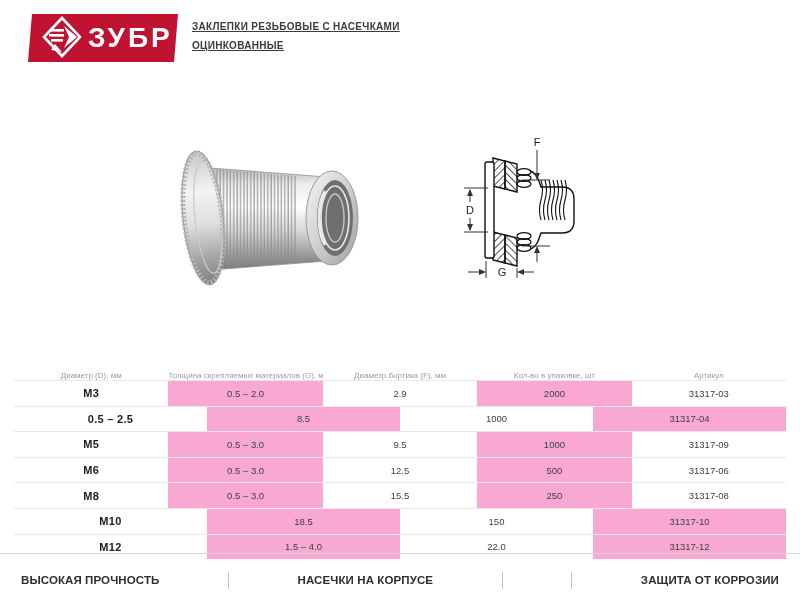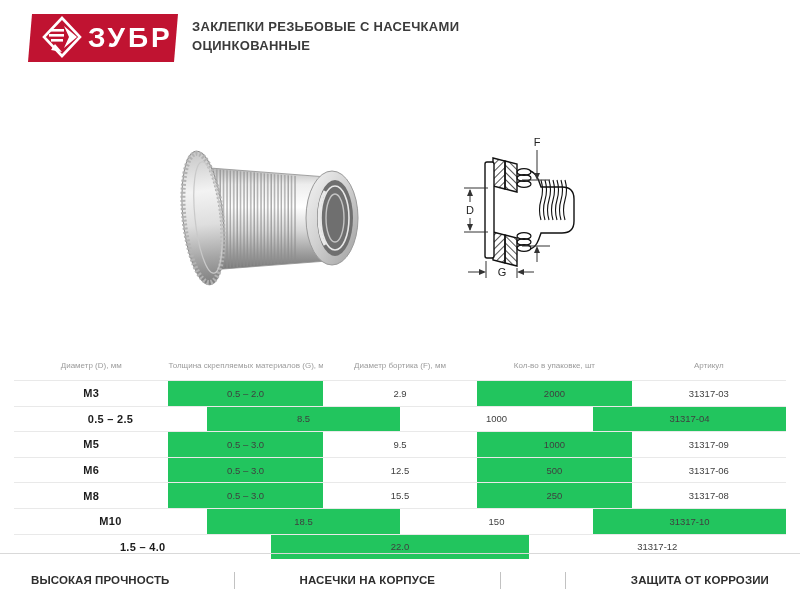--- a/index.html
+++ b/index.html
@@ -7,49 +7,49 @@
     width:800px; height:600px; position:relative; overflow:hidden;
     background:#ffffff; font-family:"Liberation Sans", sans-serif;
     -webkit-font-smoothing:antialiased;
   }
   .abs { position:absolute; }
 
   
   #logo { left:28px; top:13px; width:150px; height:50px; }
   #title-block { left:192px; top:17px; }
   .title-line {
-    font-weight:bold; font-size:13px; line-height:19px;
-    color:#3b3b3b; letter-spacing:0.3px;
+    font-weight:bold; font-size:10px; line-height:19px;
+    color:#3b3b3b; letter-spacing:0.3px;text-decoration:underline;
   }
 
   
   #product-photo { left:175px; top:143px; width:205px; height:155px; }
   #tech-diagram  { left:440px; top:118px; width:185px; height:185px; }
 
   
   #spec-table { position:absolute; left:14px; top:361px; width:772px; }
-  .thead { display:flex; height:19px; align-items:flex-start; }
+  .thead { display:flex; height:19px; align-items:flex-end; }
   .thcell {
     flex:1; text-align:center; font-size:8px; color:#9b9b9b;
     overflow:hidden; white-space:nowrap;
   }
   .trow { display:flex; height:24.6px; border-top:1px solid #e9e9e9; }
   .tcell {
     flex:1; display:flex; align-items:center; justify-content:center;
     font-size:9.5px; color:#3f3f3f;
   }
-  .tcell:nth-child(2), .tcell:nth-child(4) { background:#22c55e; }
+  .tcell:nth-child(2), .tcell:nth-child(4) { background:#f9a8d4; }
   .tcell:first-child { font-weight:bold; font-size:11px; color:#1c1c1c; letter-spacing:0.3px; }
 
   
   #footer-rule { left:0; top:553px; width:800px; height:1px; background:#d9d9d9; }
   #footer {
     left:0; top:560px; width:800px; height:40px;
     display:flex; align-items:center; justify-content:space-between;
-    padding:0 31px; box-sizing:border-box;
+    padding:0 21px; box-sizing:border-box;
   }
   .feature {
     font-weight:bold; font-size:11.5px; color:#2e2e2e;
     white-space:nowrap; letter-spacing:0.1px;
   }
   .fdiv { width:1px; height:17px; background:#c2c2c2; flex:0 0 1px; }
 
   svg text { font-family:"Liberation Sans", sans-serif; }
 </style>
 </head>
@@ -234,20 +234,21 @@
         <div class="tcell">250</div>
         <div class="tcell">31317-08</div>
       </div>
       <div class="trow">
         <div class="tcell">М10</div>
         <div class="tcell">18.5</div>
         <div class="tcell">150</div>
         <div class="tcell">31317-10</div>
       </div>
       <div class="trow">
+        <div class="tcell">М12</div>
         <div class="tcell">1.5 – 4.0</div>
         <div class="tcell">22.0</div>
         <div class="tcell">31317-12</div>
       </div>
     </div>
 </div>
 
 <div class="abs" id="footer-rule"></div>
 <div class="abs" id="footer">
     <div class="feature">ВЫСОКАЯ ПРОЧНОСТЬ</div>

